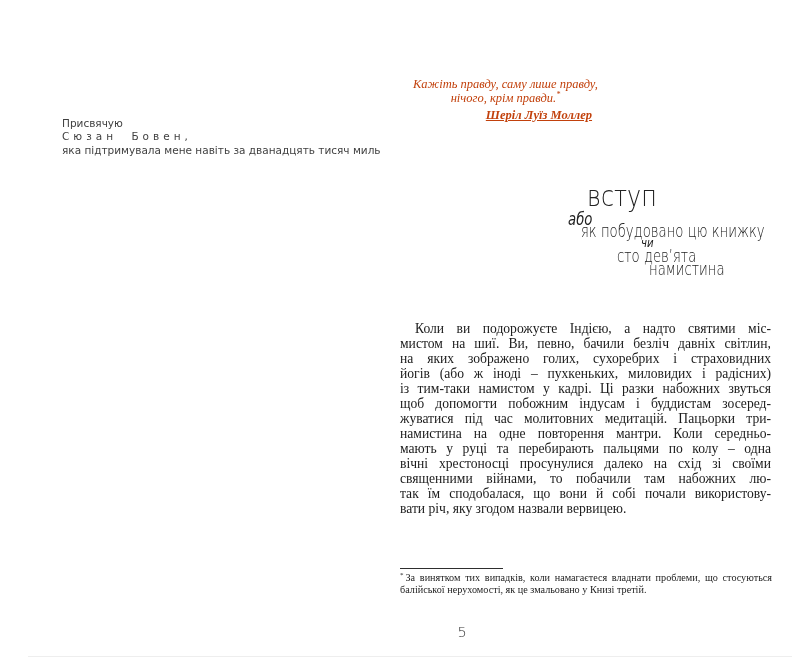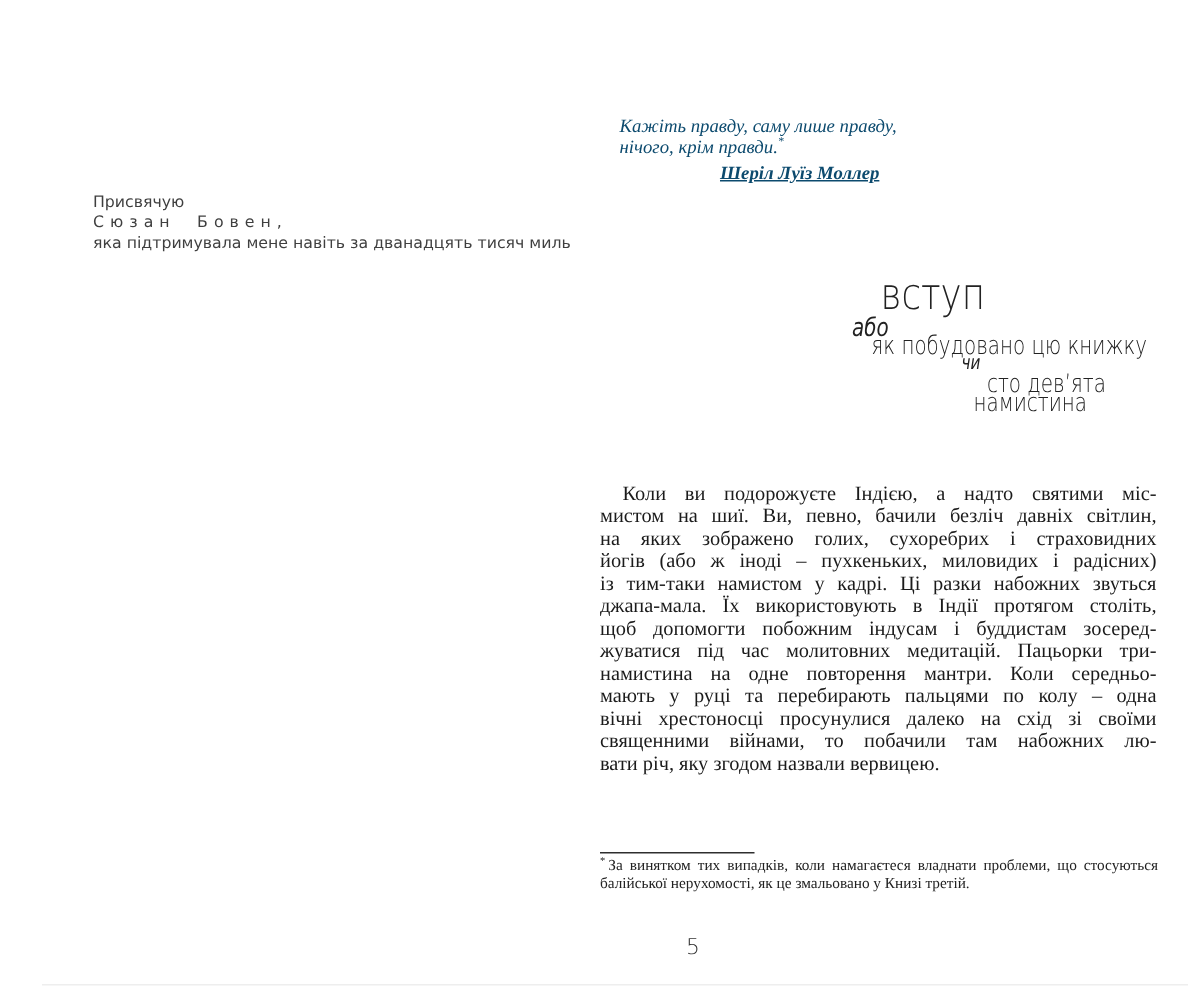--- a/index.html
+++ b/index.html
@@ -20,37 +20,37 @@
   
   .dedication {
     position: absolute;
     left: 62px;
     top: 117px;
     font-family: "DejaVu Sans", sans-serif;
     font-size: 10.5px;
     line-height: 13.4px;
     color: #3f3f3f;
     white-space: nowrap;
-    margin-top: 12px;
   }
   .dedication .spaced {
     letter-spacing: 4px;
     word-spacing: 7px;
   }
 
   
   .epigraph {
     position: absolute;
     left: 413px;
     top: 78px;
     font-style: italic;
     font-size: 12.5px;
     line-height: 13.8px;
-    color: #0c4a6e;
+    color: #c2410c;
     white-space: nowrap;
+    text-align: center;
   }
   .epigraph sup {
     font-size: 8px;
     line-height: 0;
   }
   .epigraph-attribution {
     font-weight: bold;
     padding-left: 67px;
     margin-top: 3px;
     text-decoration: underline;
@@ -67,21 +67,21 @@
   .condensed {
     display: inline-block;
     transform: scaleX(0.78);
     transform-origin: 0 0;
   }
   .t-main  { left: 587px; top: 182px; font-size: 29px; line-height: 1; }
   .t-main .condensed { transform: scaleX(0.82); }
   .t-or1   { left: 568px; top: 209px; font-size: 17px; font-style: italic; }
   .t-sub1  { left: 581px; top: 221px; font-size: 17px; }
   .t-or2   { left: 641px; top: 235px; font-size: 13px; font-style: italic; }
-  .t-sub2  { left: 617px; top: 246px; font-size: 17px; margin-left: 41px; }
+  .t-sub2  { left: 617px; top: 246px; font-size: 17px; }
   .t-sub3  { left: 649px; top: 259px; font-size: 17px; }
 
   
   .body-text {
     position: absolute;
     left: 400px;
     top: 321px;
     width: 371px;
     font-size: 13.6px;
     line-height: 15px;
@@ -164,27 +164,27 @@
       <div class="title-el t-sub2"><span class="condensed">сто дев’ята</span></div>
       <div class="title-el t-sub3"><span class="condensed">намистина</span></div>
     </div>
 
     <div class="body-text">
       <div class="bl jl indent">Коли ви подорожуєте Індією, а надто святими міс-</div>
       <div class="bl jl">мистом на шиї. Ви, певно, бачили безліч давніх світлин,</div>
       <div class="bl jl">на яких зображено голих, сухоребрих і страховидних</div>
       <div class="bl jl">йогів (або ж іноді – пухкеньких, миловидих і радісних)</div>
       <div class="bl jl">із тим-таки намистом у кадрі. Ці разки набожних звуться</div>
-      <div class="bl jl">джапа-мала. Їх використовують в Індії протягом століть,</div>
       <div class="bl jl">щоб допомогти побожним індусам і буддистам зосеред-</div>
       <div class="bl jl">жуватися під час молитовних медитацій. Пацьорки три-</div>
       <div class="bl jl">намистина на одне повторення мантри. Коли середньо-</div>
       <div class="bl jl">мають у руці та перебирають пальцями по колу – одна</div>
       <div class="bl jl">вічні хрестоносці просунулися далеко на схід зі своїми</div>
       <div class="bl jl">священними війнами, то побачили там набожних лю-</div>
+      <div class="bl jl">так їм сподобалася, що вони й собі почали використову-</div>
       <div class="bl">вати річ, яку згодом назвали вервицею.</div>
     </div>
 
     <div class="footnote-divider"></div>
 
     <div class="footnote">
       <div class="bl jl"><sup>*</sup><span>За винятком тих випадків, коли намагаєтеся владнати проблеми, що стосуються</span></div>
       <div class="bl">балійської нерухомості, як це змальовано у Книзі третій.</div>
     </div>
 

